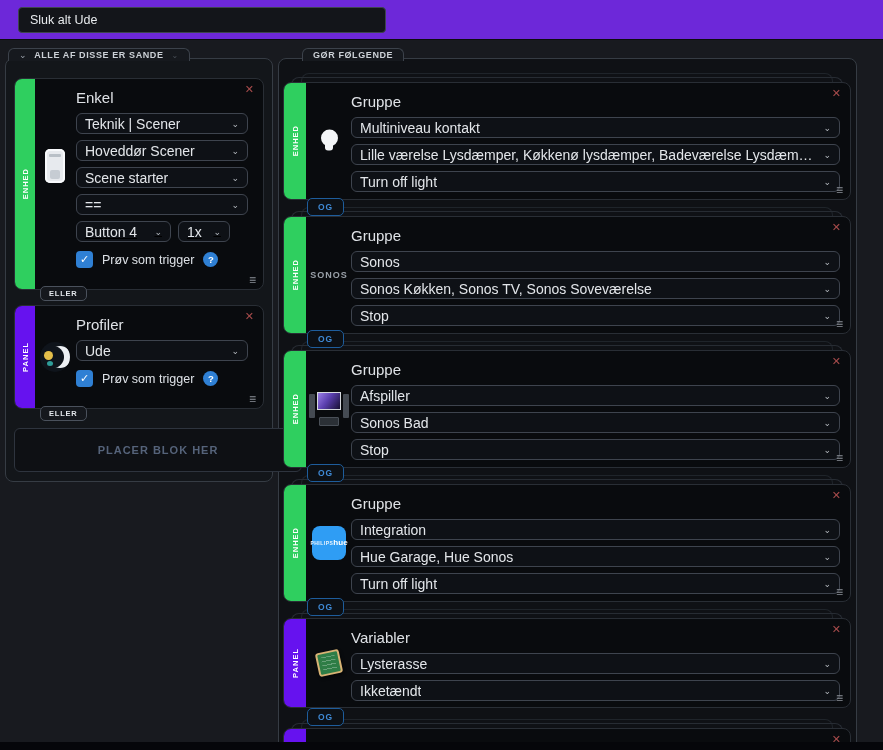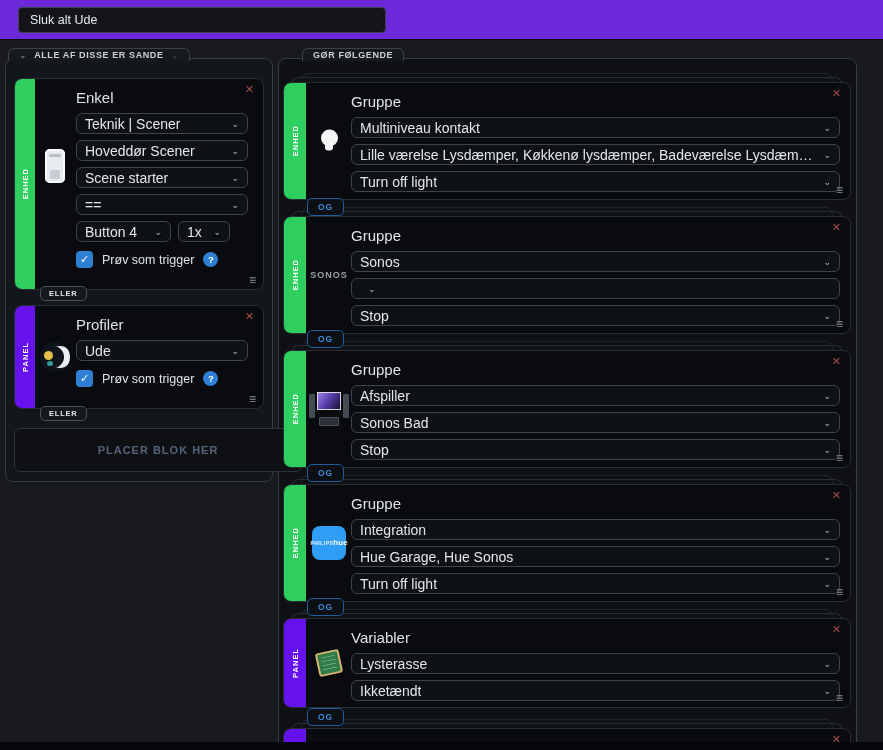--- a/index.html
+++ b/index.html
@@ -266,20 +266,21 @@
         <div class="icon-wrap">
           <span class="sonos-text">SONOS</span>
         </div>
         <div class="block-title">Gruppe</div>
         <div class="fields">
           <div class="dd">
             <span class="dd-label">Sonos</span>
             <span class="dd-chev">⌄</span>
           </div>
           <div class="dd">
+            <span class="dd-label">Sonos Køkken, Sonos TV, Sonos Soveværelse</span>
             <span class="dd-chev">⌄</span>
           </div>
           <div class="dd">
             <span class="dd-label">Stop</span>
             <span class="dd-chev">⌄</span>
           </div>
         </div>
         <span class="handle">≡</span>
       </div>
     </div>

